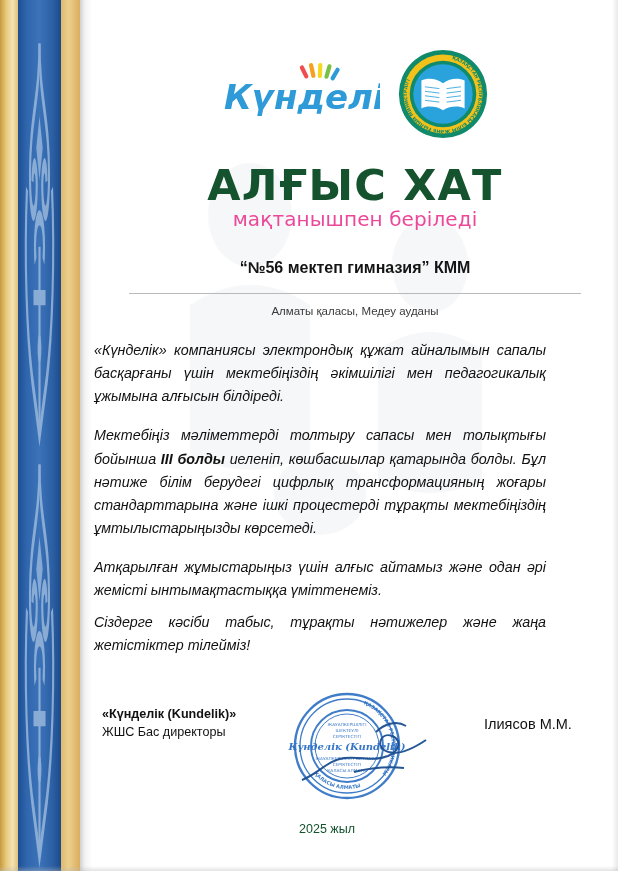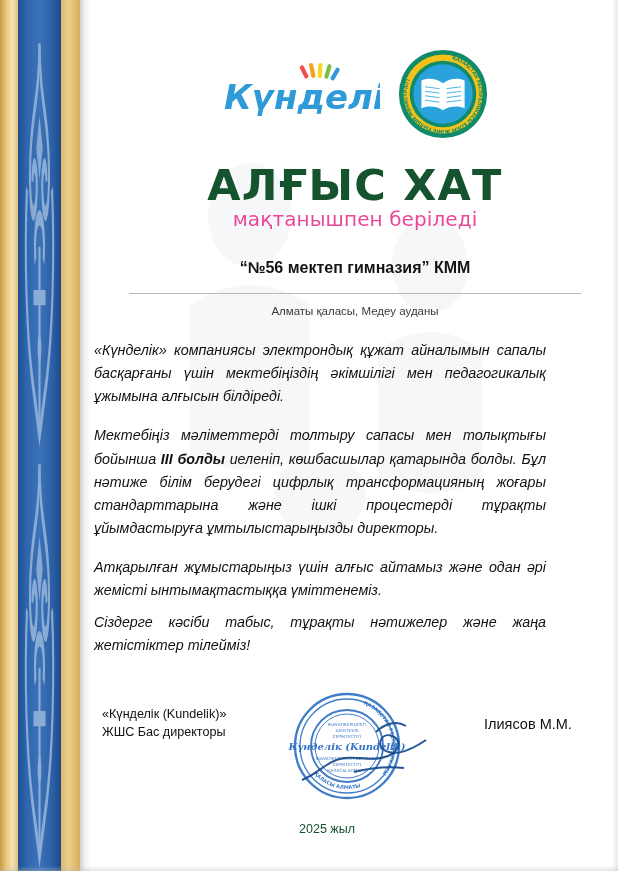--- a/index.html
+++ b/index.html
@@ -207,21 +207,21 @@
   .sign-left {
     position: absolute;
     left: 8px;
     top: 5px;
     width: 200px;
     font-family: "Liberation Sans", sans-serif;
     color: #111;
   }
   .sign-left .org {
     font-size: 12.6px;
-    font-weight: normal;
+    font-weight: bold;
     line-height: 1.45;
   }
   .sign-left .role {
     font-size: 12.6px;
     line-height: 1.45;
   }
   .stamp-area {
     position: absolute;
     left: 190px;
     top: -12px;
@@ -348,21 +348,21 @@
       <div class="main-title">АЛҒЫС ХАТ</div>
       <div class="sub-title">мақтанышпен беріледі</div>
     </div>
 
     <div class="recipient">“№56 мектеп гимназия” КММ</div>
     <div class="divider"></div>
     <div class="location">Алматы қаласы, Медеу ауданы</div>
 
     <div class="body-text">
       <p>«Күнделік» компаниясы электрондық құжат айналымын сапалы басқарғаны үшін мектебіңіздің әкімшілігі мен педагогикалық ұжымына алғысын білдіреді.</p>
-      <p><span>Мектебіңіз мәліметтерді толтыру сапасы мен толықтығы бойынша </span><b>III болды</b><span> иеленіп, көшбасшылар қатарында болды. Бұл нәтиже білім берудегі цифрлық трансформацияның жоғары стандарттарына және ішкі процестерді тұрақты ұйымдастыруға ұмтылыстарыңызды директоры.</span></p>
+      <p><span>Мектебіңіз мәліметтерді толтыру сапасы мен толықтығы бойынша </span><b>III болды</b><span> иеленіп, көшбасшылар қатарында болды. Бұл нәтиже білім берудегі цифрлық трансформацияның жоғары стандарттарына және ішкі процестерді тұрақты мектебіңіздің ұмтылыстарыңызды көрсетеді.</span></p>
       <p class="tight">Атқарылған жұмыстарыңыз үшін алғыс айтамыз және одан әрі жемісті ынтымақтастыққа үміттенеміз.</p>
       <p>Сіздерге кәсіби табыс, тұрақты нәтижелер және жаңа жетістіктер тілейміз!</p>
     </div>
 
     <div class="sign-row">
 
       <div class="sign-left">
         <div class="org">«Күнделік (Kundelik)»</div>
         <div class="role">ЖШС Бас директоры</div>
       </div>

